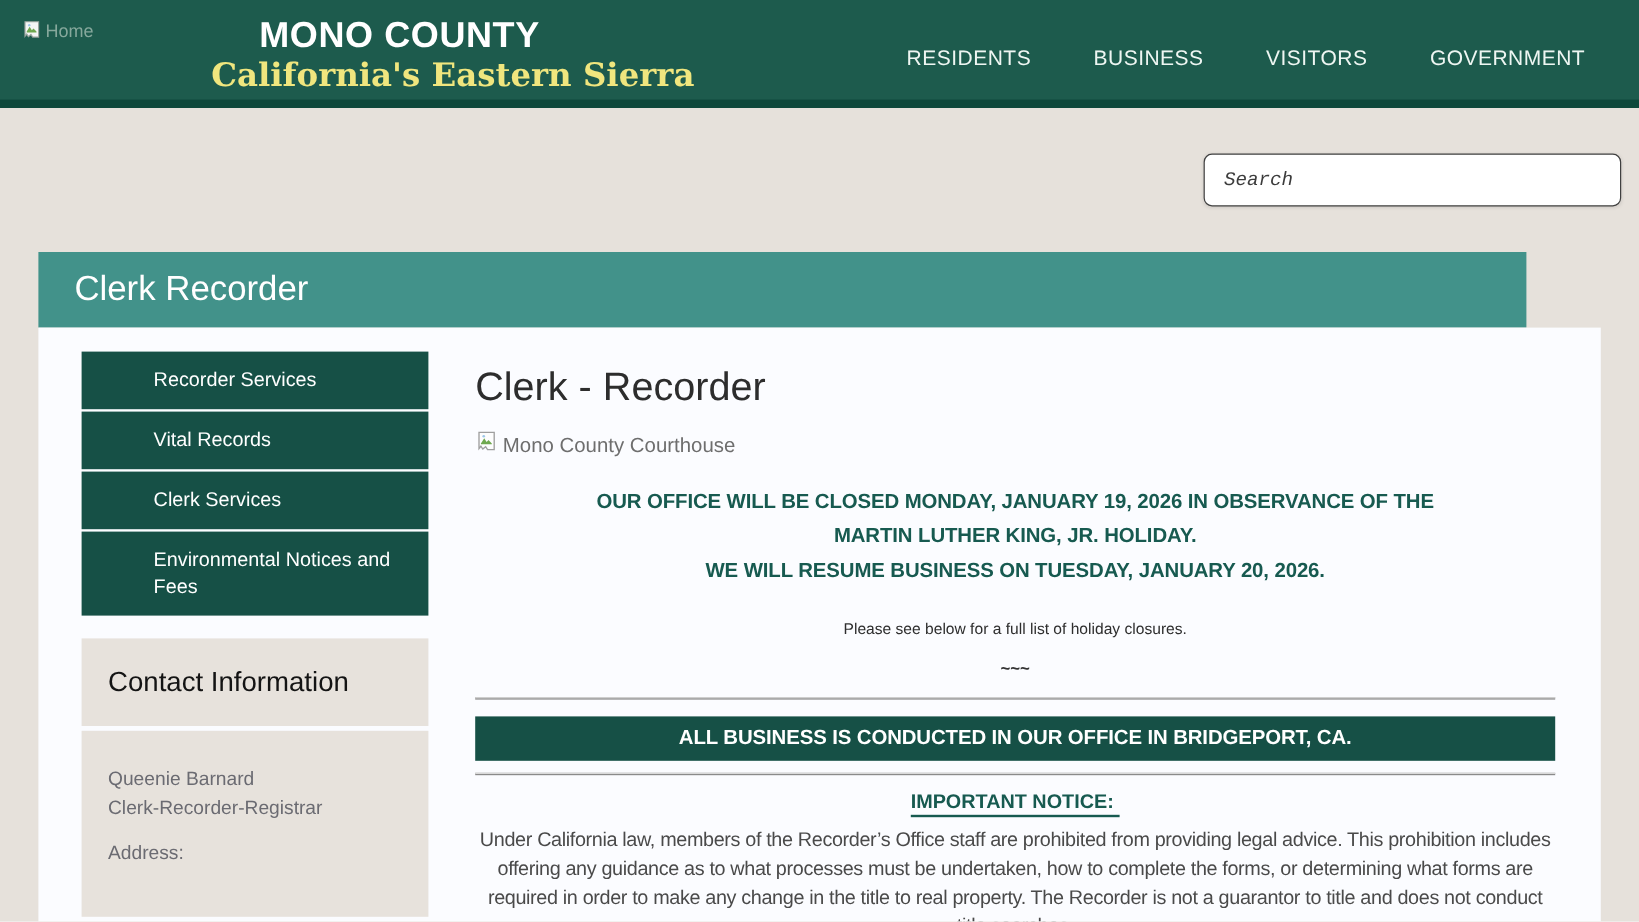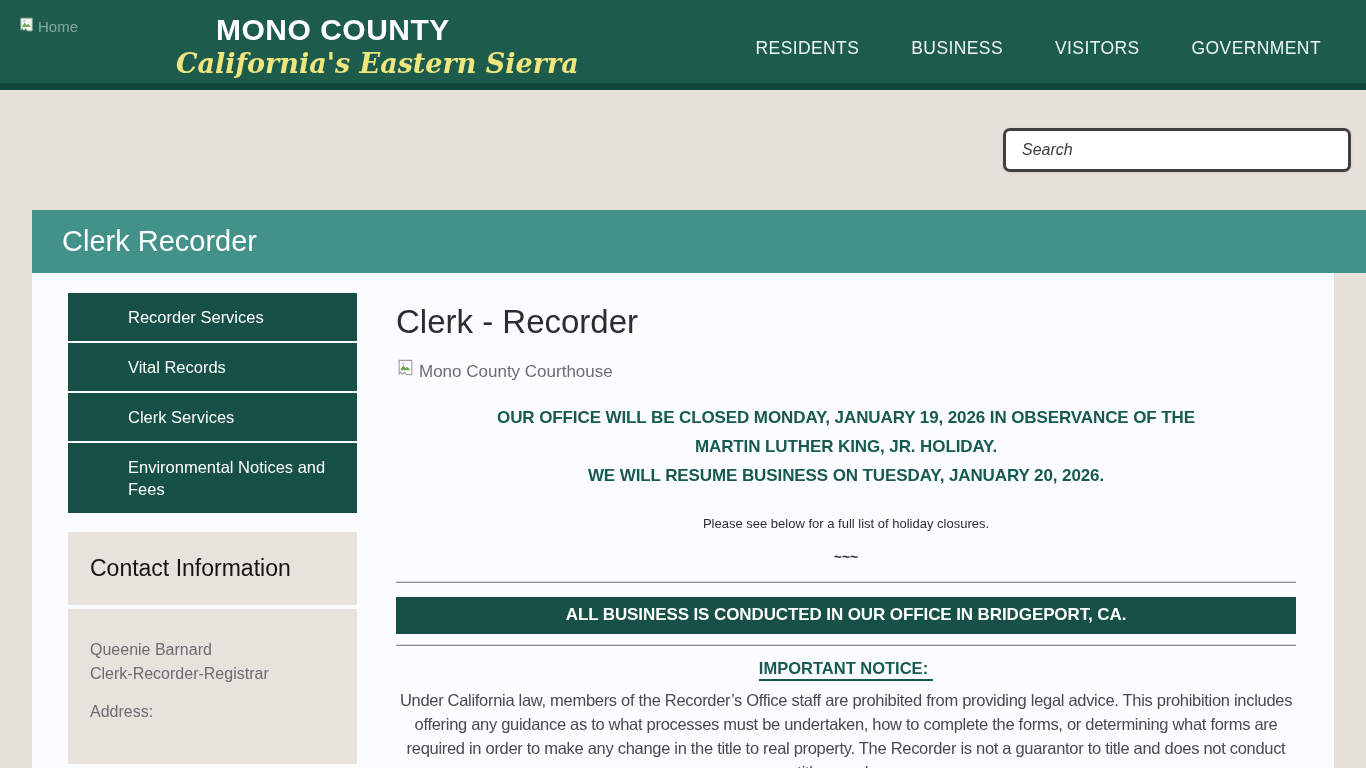--- a/index.html
+++ b/index.html
@@ -23,49 +23,49 @@
     position:absolute; left:18px; top:16px;
     display:flex; align-items:center; gap:3px;
     color:#86a89c; font-size:15px; text-decoration:none; cursor:pointer;
   }
   .logo-title {
     position:absolute; left:172px; top:13px;
     color:#ffffff; font-size:30px; font-weight:bold; letter-spacing:0.5px;margin-left:44px;
   }
   .logo-tagline {
     position:absolute; left:176px; top:48px;
-    color:#f0e67e; font-size:27px; font-weight:bold; font-style:italic;
+    color:#f0e67e; font-size:27px; font-weight:bold; 
     font-family:"DejaVu Serif","Liberation Serif",serif;
   }
   .main-nav {
     position:absolute; right:45px; top:38px;
     display:flex; gap:52px;
   }
   .main-nav a {
     color:#eef6f2; font-size:17.5px; letter-spacing:0.4px;
     text-decoration:none; cursor:pointer; white-space:nowrap;
   }
 
   
   .search-wrap { position:absolute; left:1003px; top:128px; width:348px; height:44px; }
   .search-input {
     width:100%; height:100%;
-    border:3px solid #404040; border-radius:7px;
+    border:1px solid #404040; border-radius:7px;
     background:#ffffff;
     box-shadow:0 1px 3px rgba(0,0,0,0.10);
     padding:0 16px;
     font-size:16px; font-style:italic; color:#222;
-    font-family:Liberation Sans, sans-serif;
+    font-family:Liberation Mono, monospace;
     outline:none;
   }
   .search-input::placeholder { color:#3c3c3c; font-style:italic; opacity:1; }
 
   
   .page-banner {
-    position:absolute; left:32px; top:210px; width:1334px; height:63px;
+    position:absolute; left:32px; top:210px; width:1240px; height:63px;
     background:#42928a;
     color:#ffffff; font-size:29px;
     line-height:63px; padding-left:30px;
   }
 
   
   .content-panel {
     position:absolute; left:32px; top:273px; width:1302px; bottom:0;
     background:#fbfcff;
     overflow:hidden;

